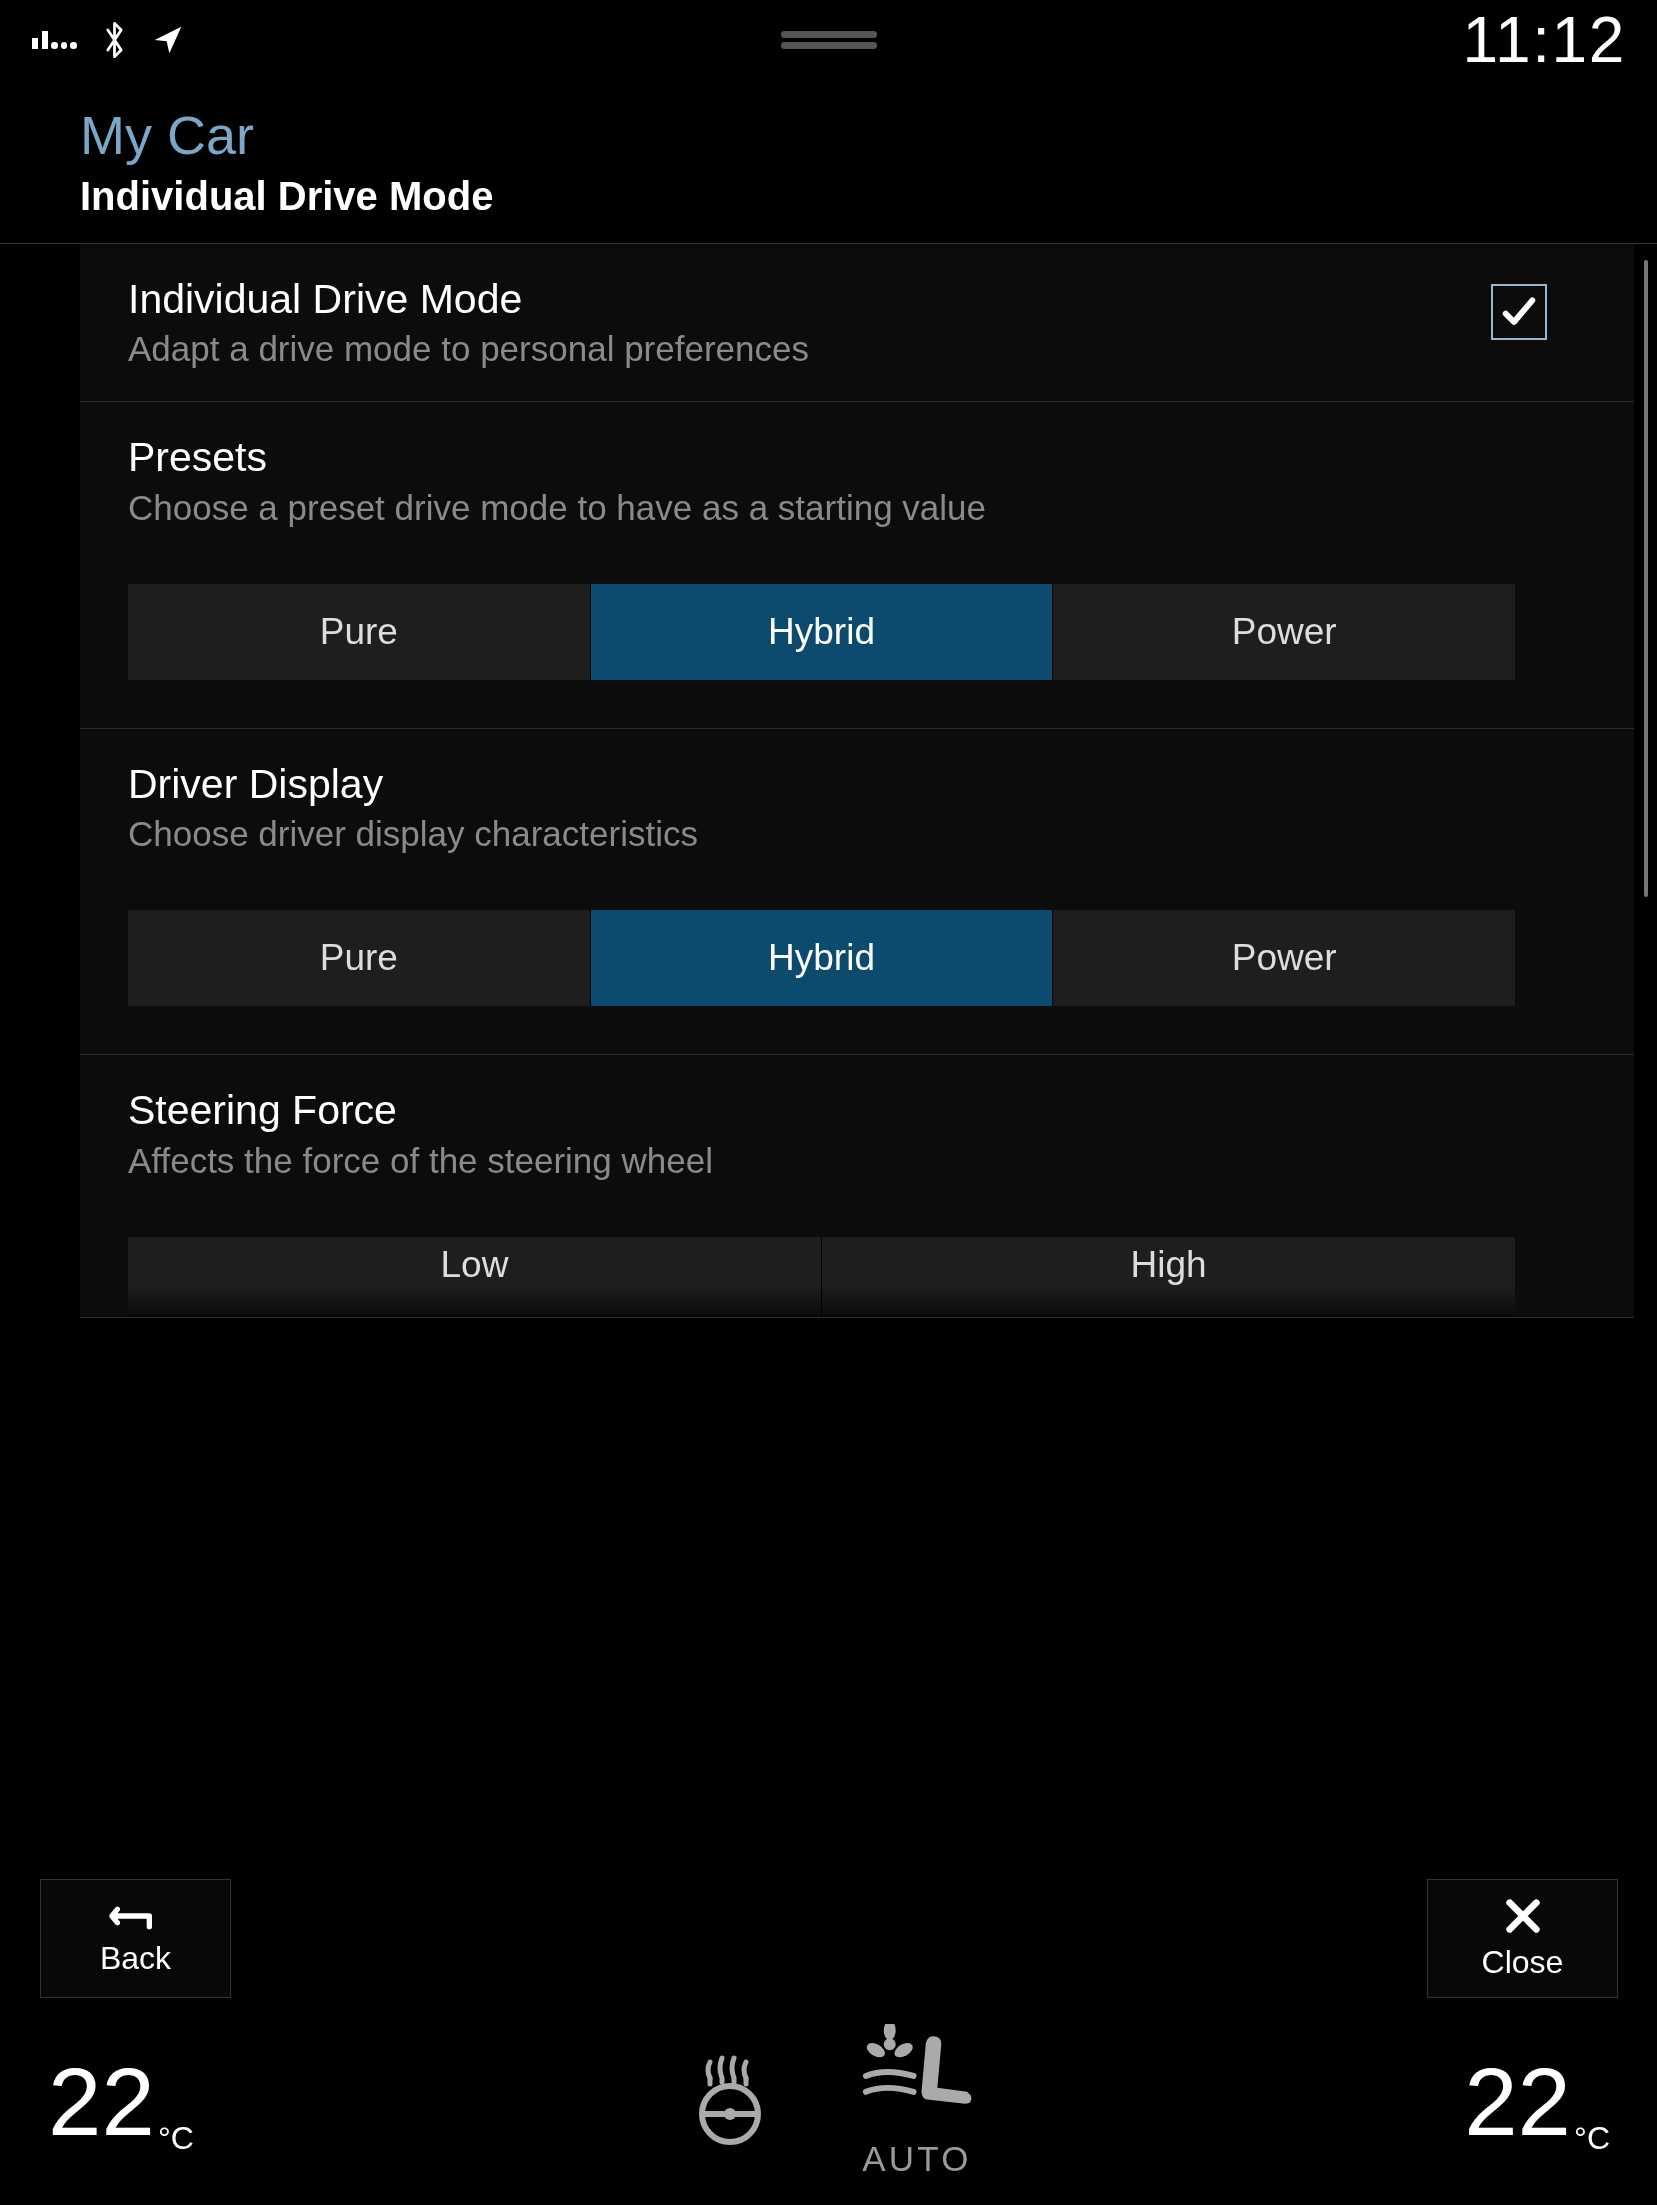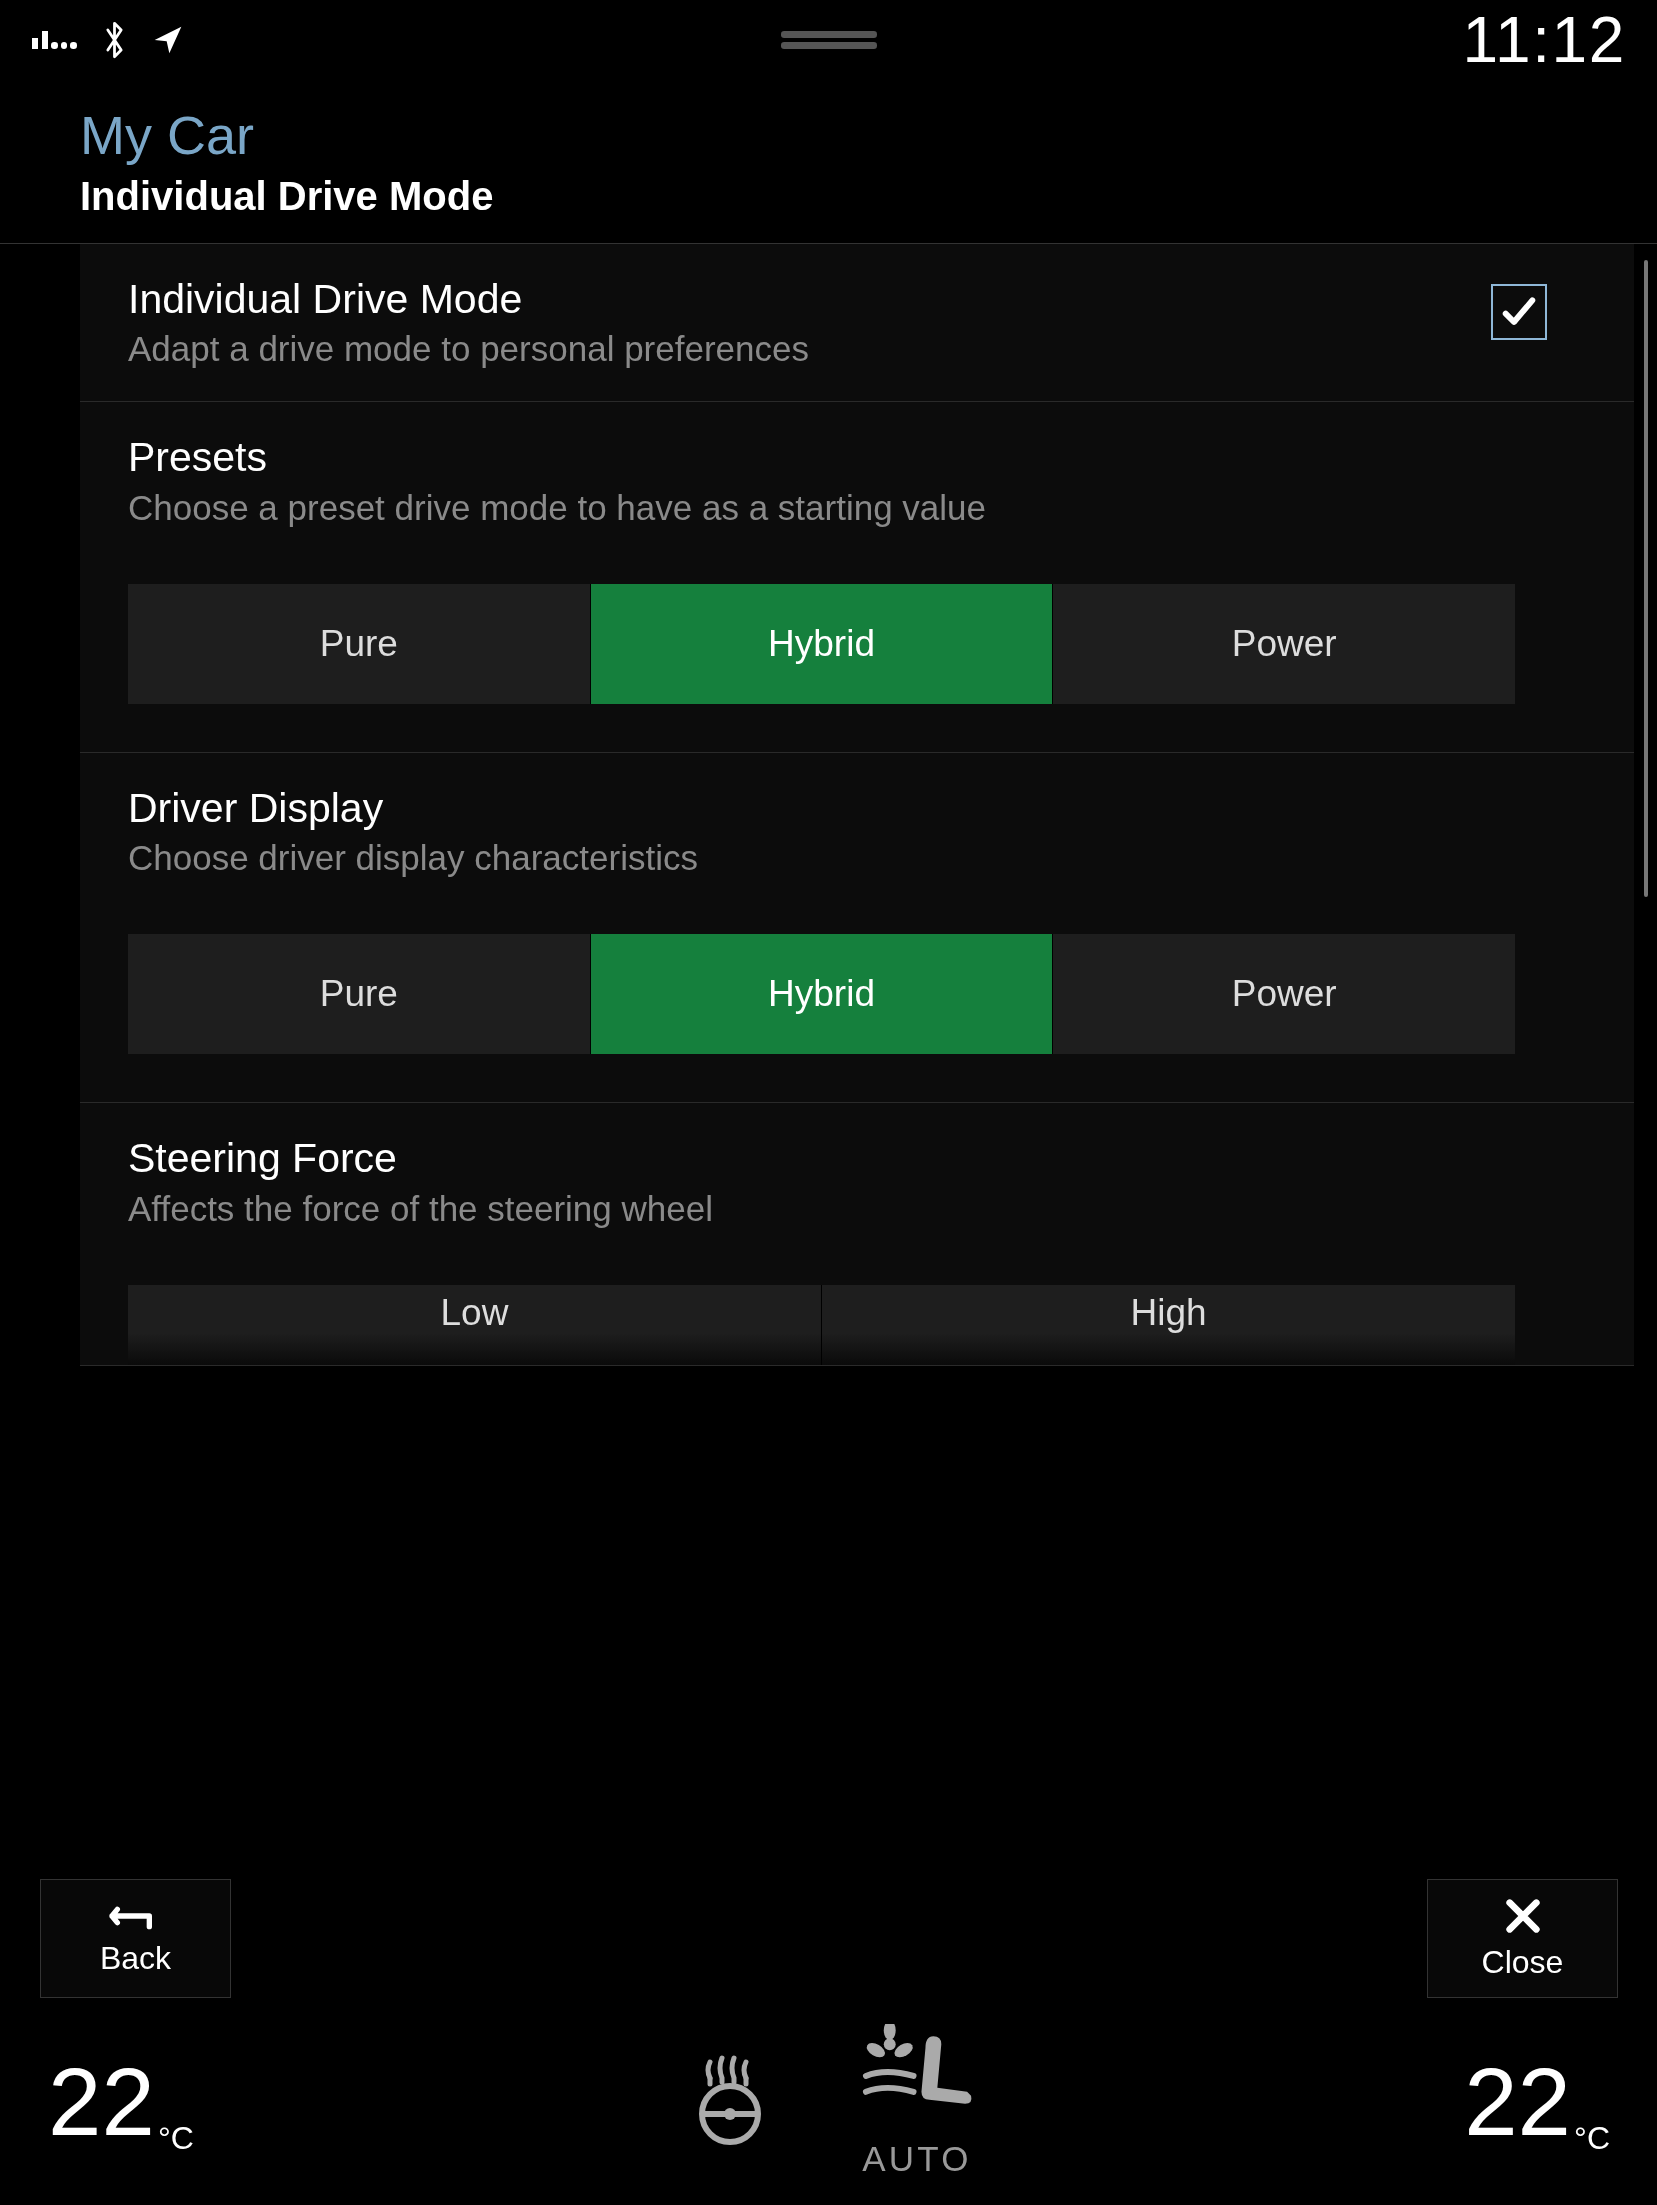--- a/index.html
+++ b/index.html
@@ -105,33 +105,33 @@
     display:flex;
     gap: 0;
     margin-top: 56px;
     margin-bottom: 16px;
   }
   .seg.clipped-seg {
     margin-bottom: 0;
   }
   .seg-btn {
     flex:1;
-    height: 120px;
+    height: 96px;
     background: #1e1e1e;
     color: #ddd;
     font-size: 37px;
     font-weight: 300;
     display:flex;
     align-items:center;
     justify-content:center;
     border-right: 0.8px solid #000;
   }
   .seg-btn:last-child{border-right:none;}
   .seg-btn.active {
-    background: #15803d;
+    background: #0c4a6e;
     color: #fff;
   }
   .seg-btn.active.faded {
     background: linear-gradient(to bottom, #e08a1f 60%, rgba(224,138,31,0) 120%);
   }
   .clipped .seg-btn { height: 80px; align-items:flex-start; padding-top:7px; }
   .clipped .seg-btn:not(.active) { background: linear-gradient(to bottom, #1e1e1e 60%, #000 120%); }
 
   .nav-bar {
     height: 135px;

